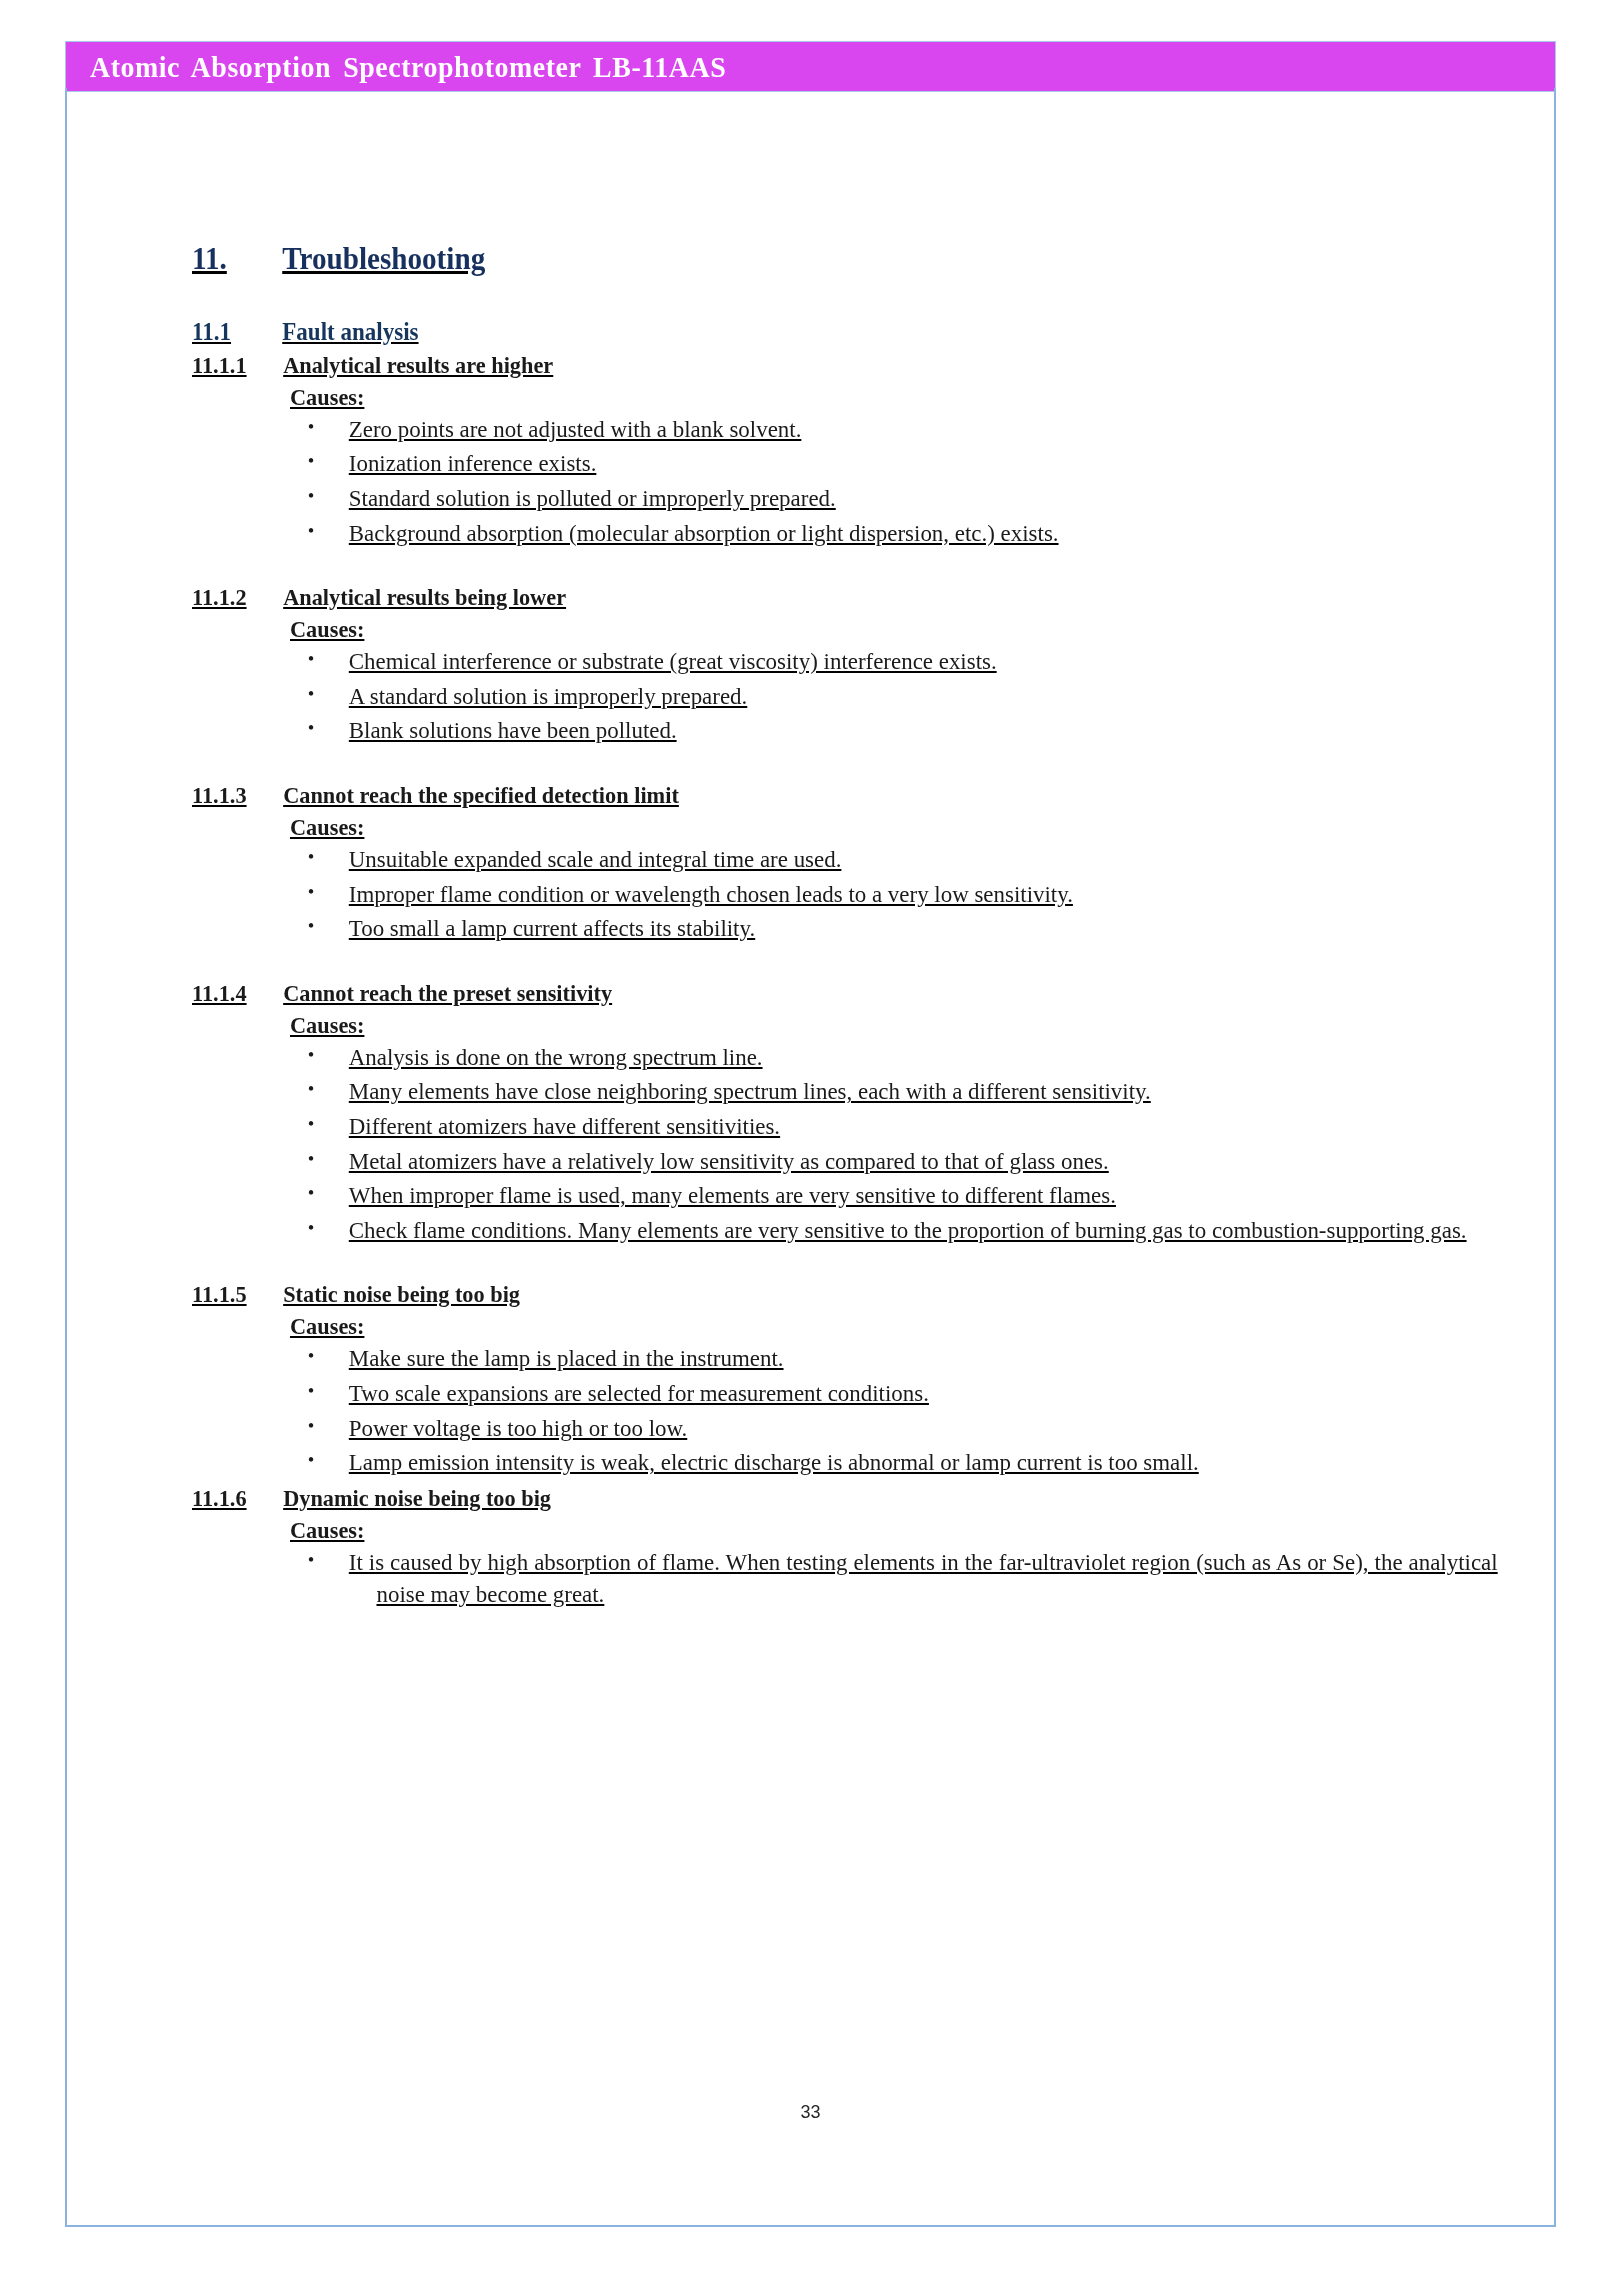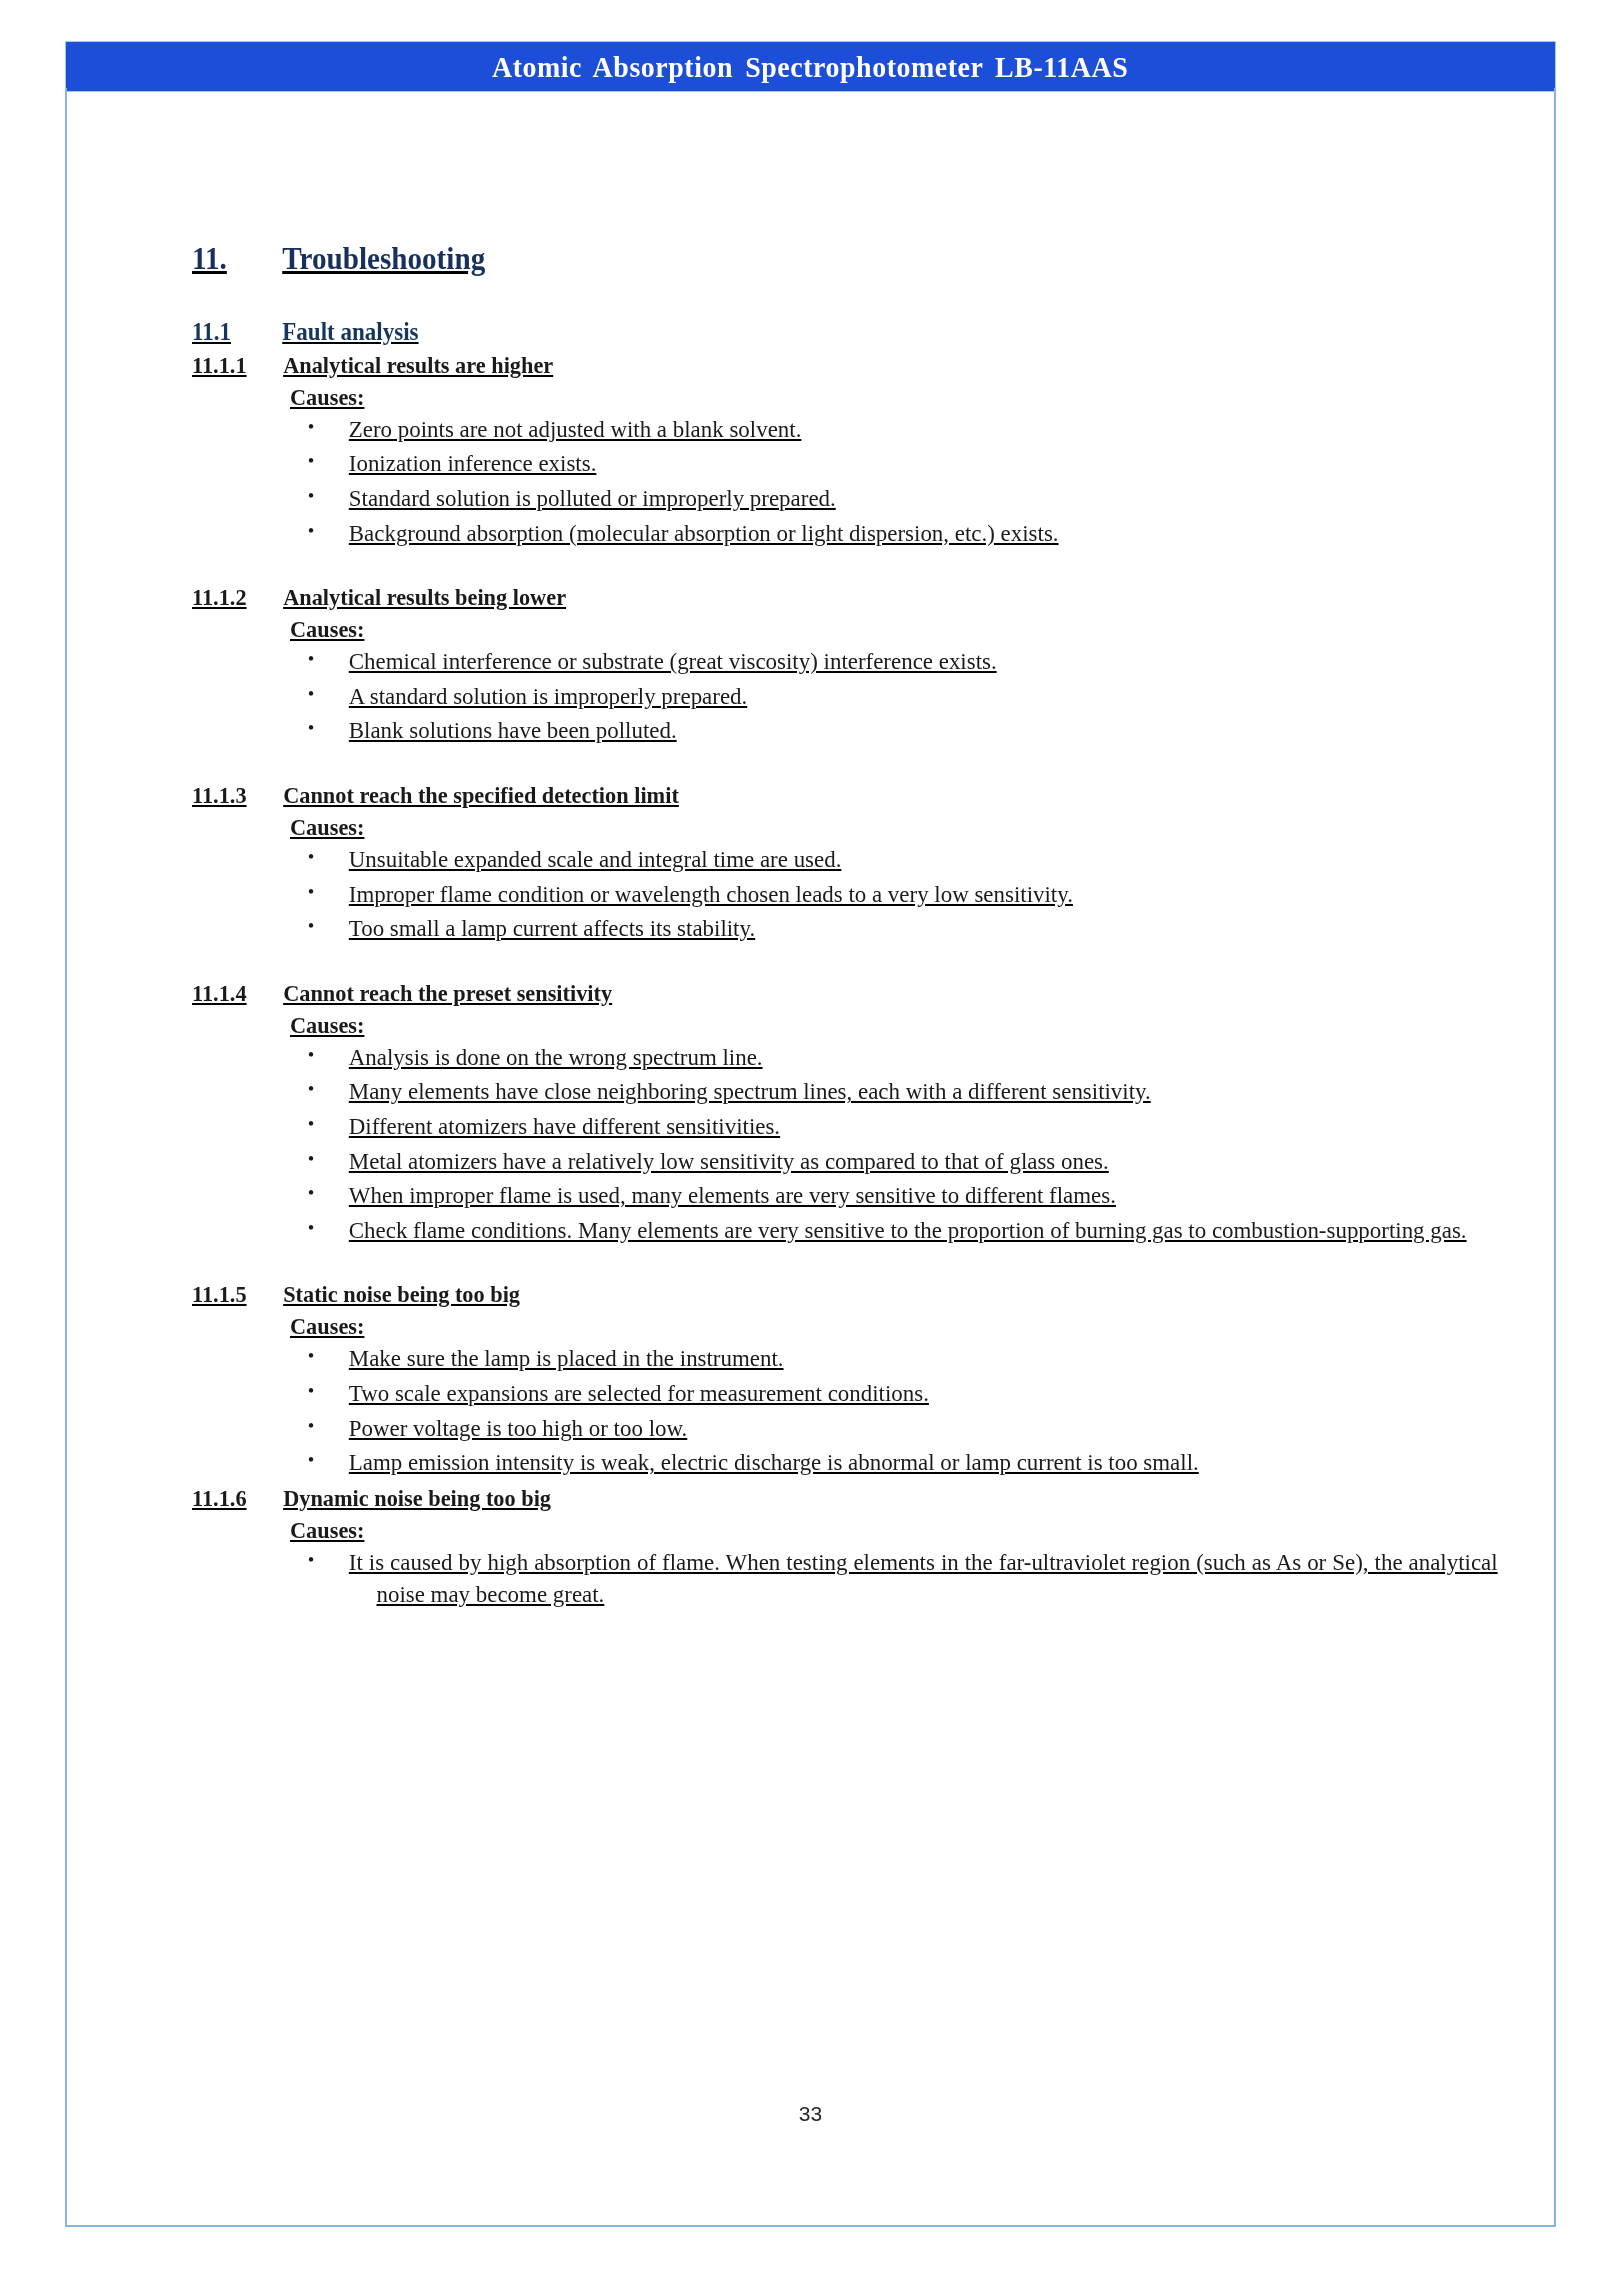--- a/index.html
+++ b/index.html
@@ -27,26 +27,26 @@
     box-sizing: border-box;
   }
 
   
   .header-band {
     position: absolute;
     left: 65px;
     top: 41px;
     width: 1491px;
     height: 51px;
-    background: #1d4ed8;
+    background: #d946ef;
     border: 1px solid #a8c8e8;
     box-sizing: border-box;
     display: flex;
     align-items: center;
-    justify-content: center;
+    justify-content: flex-start;
   }
   .header-title {
     color: #ffffff;
     font-family: "Liberation Serif", "DejaVu Serif", serif;
     font-size: 30px;
     font-weight: bold;
     letter-spacing: 0.6px;
     word-spacing: 4.9px;
     transform: scaleX(0.93);
     white-space: nowrap;
@@ -151,21 +151,21 @@
   }
 
   
   .page-number {
     position: absolute;
     left: 0;
     top: 2102px;
     width: 1621px;
     text-align: center;
     font-family: "Liberation Sans", "DejaVu Sans", sans-serif;
-    font-size: 21px;
+    font-size: 18px;
     color: #262626;
   }
 </style>
 </head>
 <body>
 
 <div class="header-band">
   <div class="header-title">Atomic Absorption Spectrophotometer LB-11AAS</div>
 </div>
 

